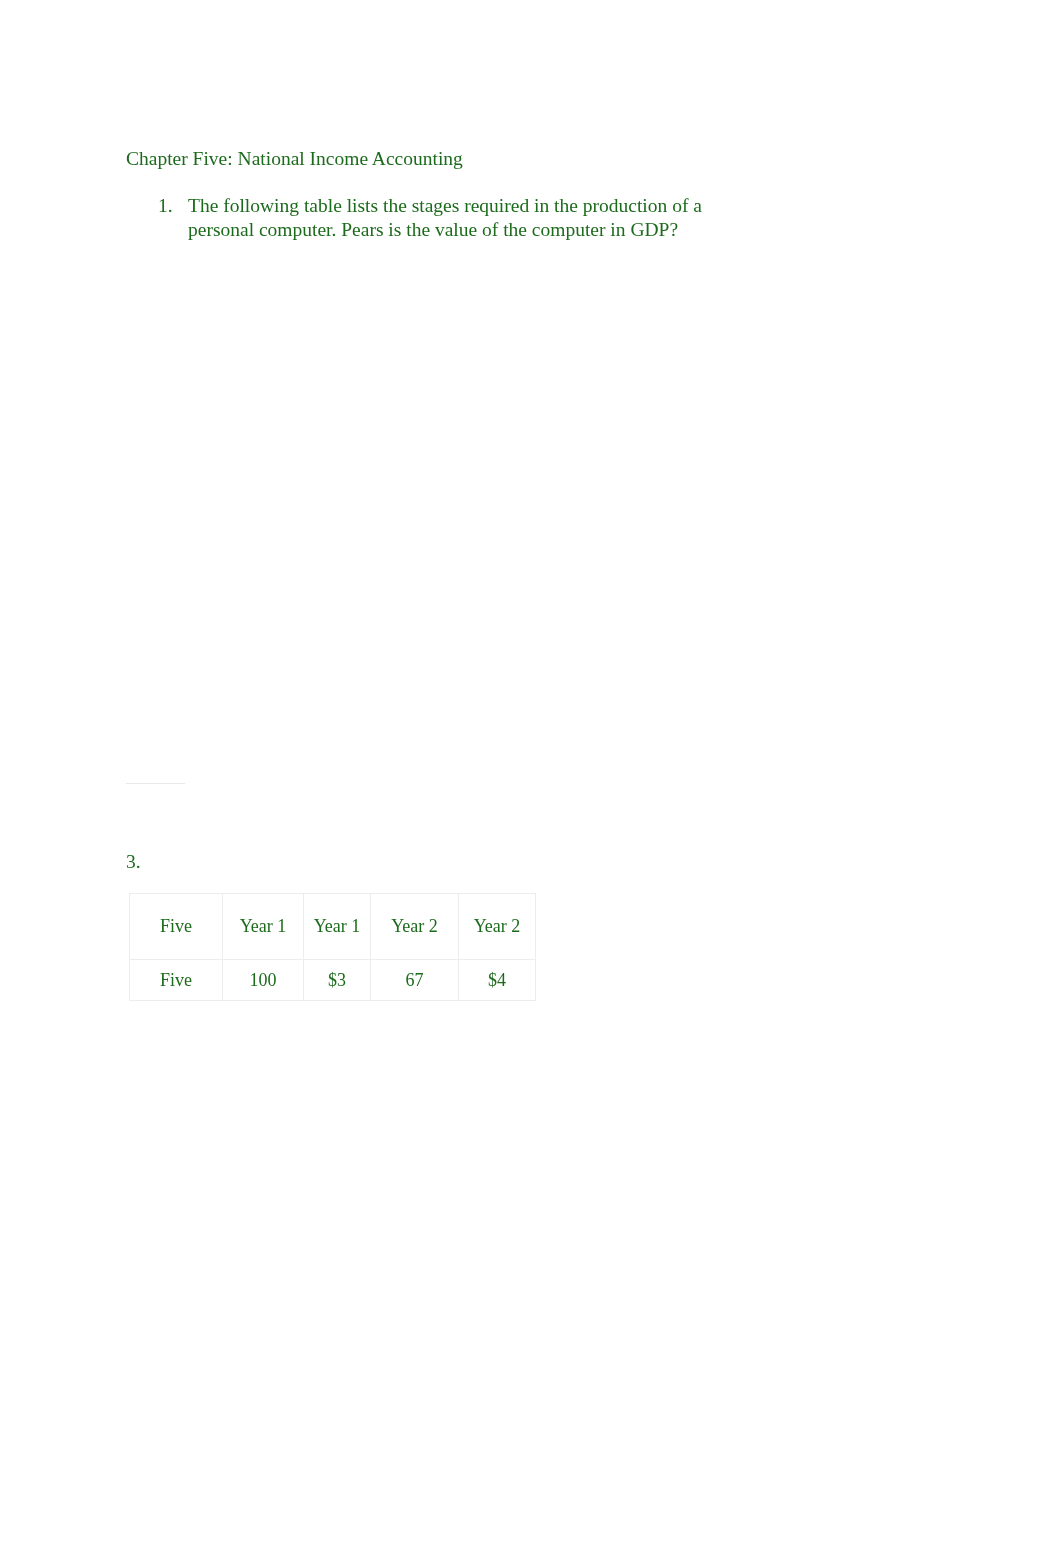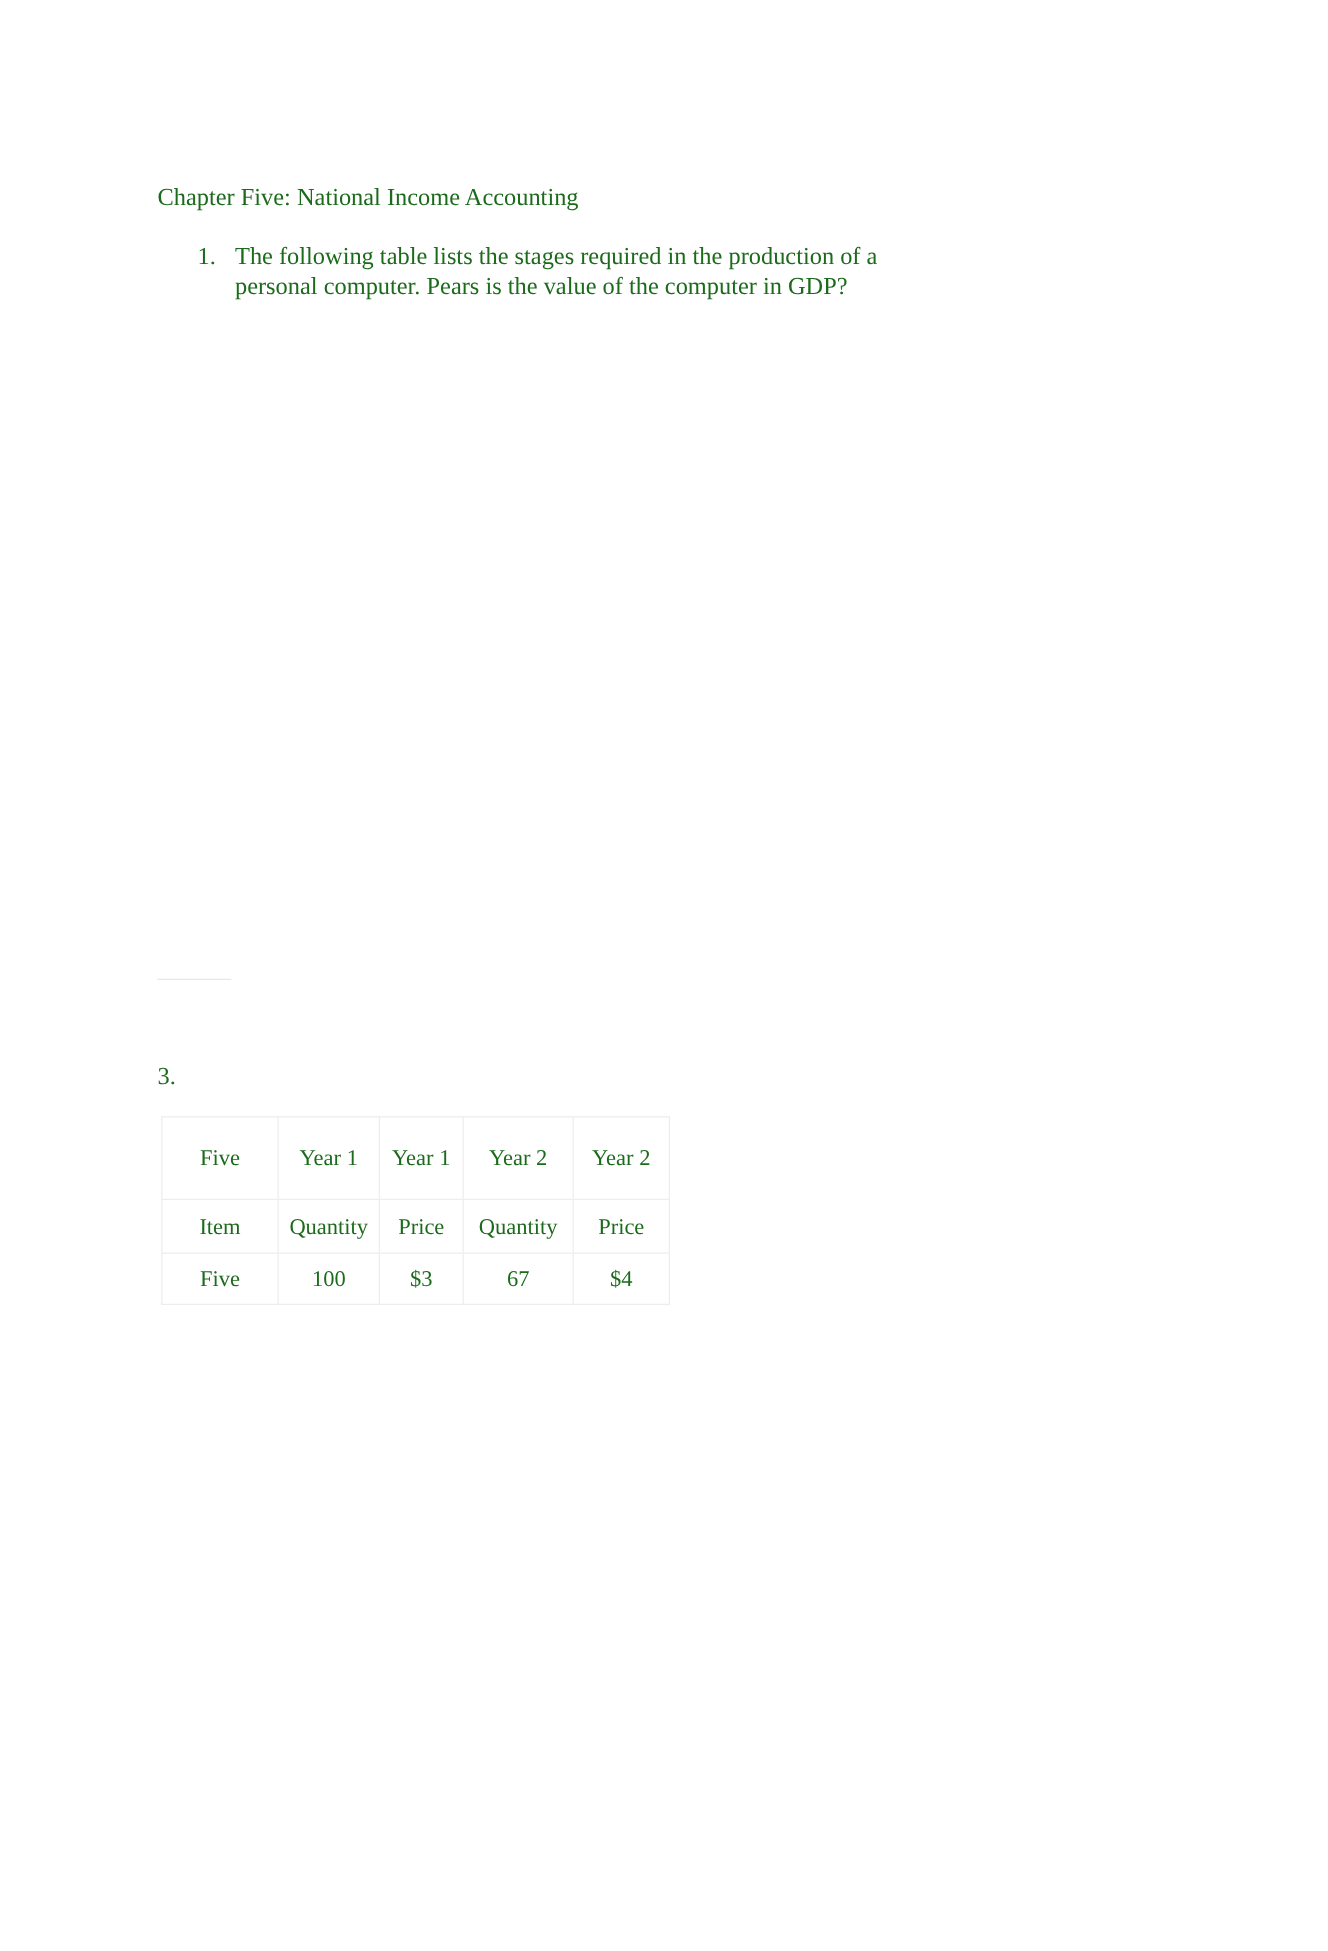--- a/index.html
+++ b/index.html
@@ -160,27 +160,20 @@
           <col class="c5">
       </colgroup>
       <tbody>
         <tr class="row-head">
           <td>Five</td>
           <td>Year 1</td>
           <td>Year 1</td>
           <td>Year 2</td>
           <td>Year 2</td>
         </tr>
-        <tr class="row-sub">
-          <td>Item</td>
-          <td>Quantity</td>
-          <td>Price</td>
-          <td>Quantity</td>
-          <td>Price</td>
-        </tr>
         <tr class="row-data">
           <td>Five</td>
           <td>100</td>
           <td>$3</td>
           <td>67</td>
           <td>$4</td>
         </tr>
       </tbody>
     </table>
   </div>

